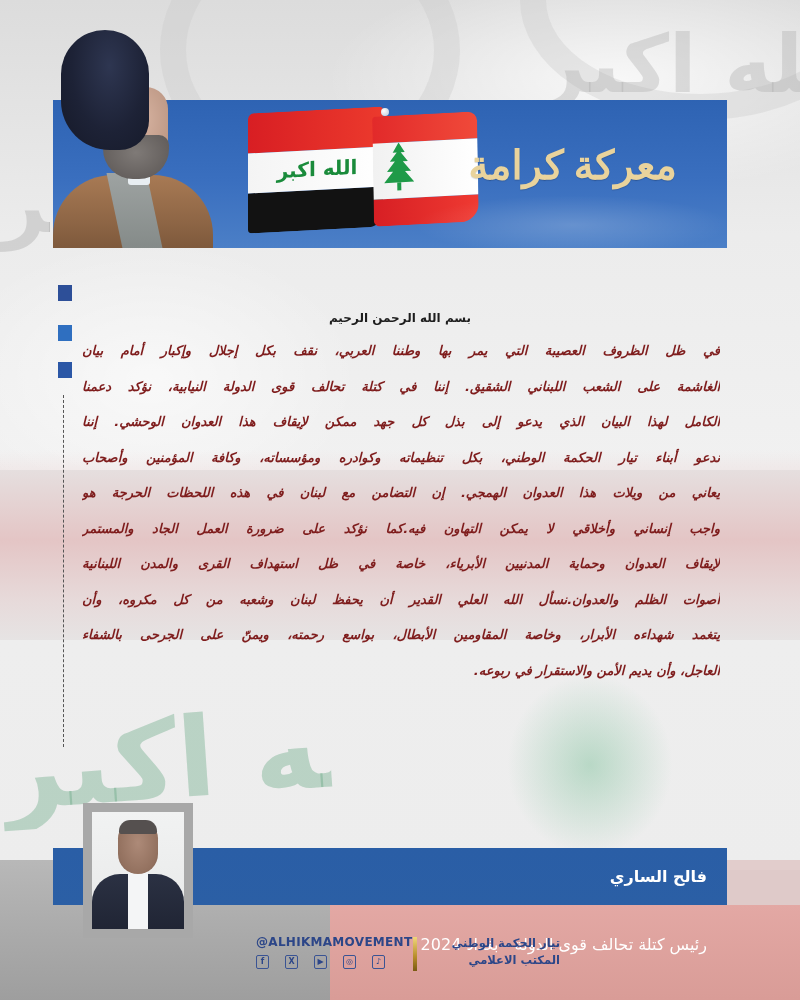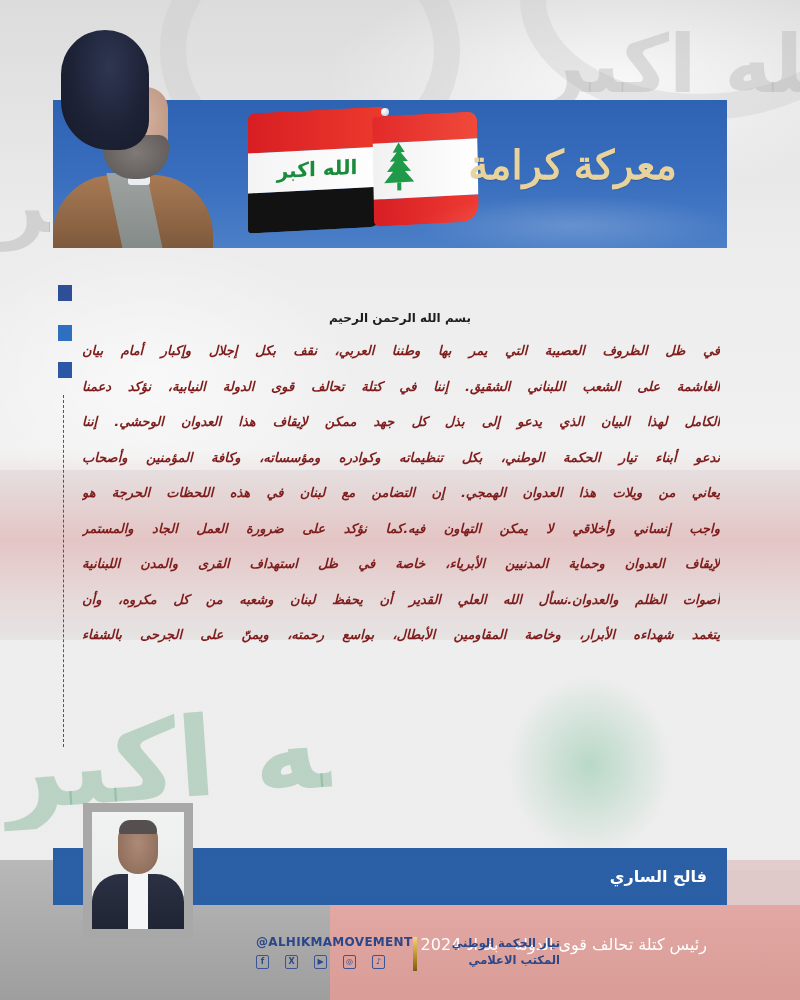--- a/index.html
+++ b/index.html
@@ -305,20 +305,21 @@
 <div class="statement">
   <span class="line">في ظل الظروف العصيبة التي يمر بها وطننا العربي، نقف بكل إجلال وإكبار أمام بيان</span>
   <span class="line">الغاشمة على الشعب اللبناني الشقيق. إننا في كتلة تحالف قوى الدولة النيابية، نؤكد دعمنا</span>
   <span class="line">الكامل لهذا البيان الذي يدعو إلى بذل كل جهد ممكن لإيقاف هذا العدوان الوحشي. إننا</span>
   <span class="line">ندعو أبناء تيار الحكمة الوطني، بكل تنظيماته وكوادره ومؤسساته، وكافة المؤمنين وأصحاب</span>
   <span class="line">يعاني من ويلات هذا العدوان الهمجي. إن التضامن مع لبنان في هذه اللحظات الحرجة هو</span>
   <span class="line">واجب إنساني وأخلاقي لا يمكن التهاون فيه.كما نؤكد على ضرورة العمل الجاد والمستمر</span>
   <span class="line">لإيقاف العدوان وحماية المدنيين الأبرياء، خاصة في ظل استهداف القرى والمدن اللبنانية</span>
   <span class="line">أصوات الظلم والعدوان.نسأل الله العلي القدير أن يحفظ لبنان وشعبه من كل مكروه، وأن</span>
   <span class="line">يتغمد شهداءه الأبرار، وخاصة المقاومين الأبطال، بواسع رحمته، ويمنّ على الجرحى بالشفاء</span>
+  <span class="line last">العاجل، وأن يديم الأمن والاستقرار في ربوعه.</span>
 </div>
 
 <div class="name-bar">
   <div class="name-text">
     <span class="signer-name">فالح الساري</span>
     <span class="signer-title">رئيس كتلة تحالف قوى الدولة  - بغداد 2024</span>
   </div>
 </div>
 <div class="photo-frame">
   <div class="photo">

